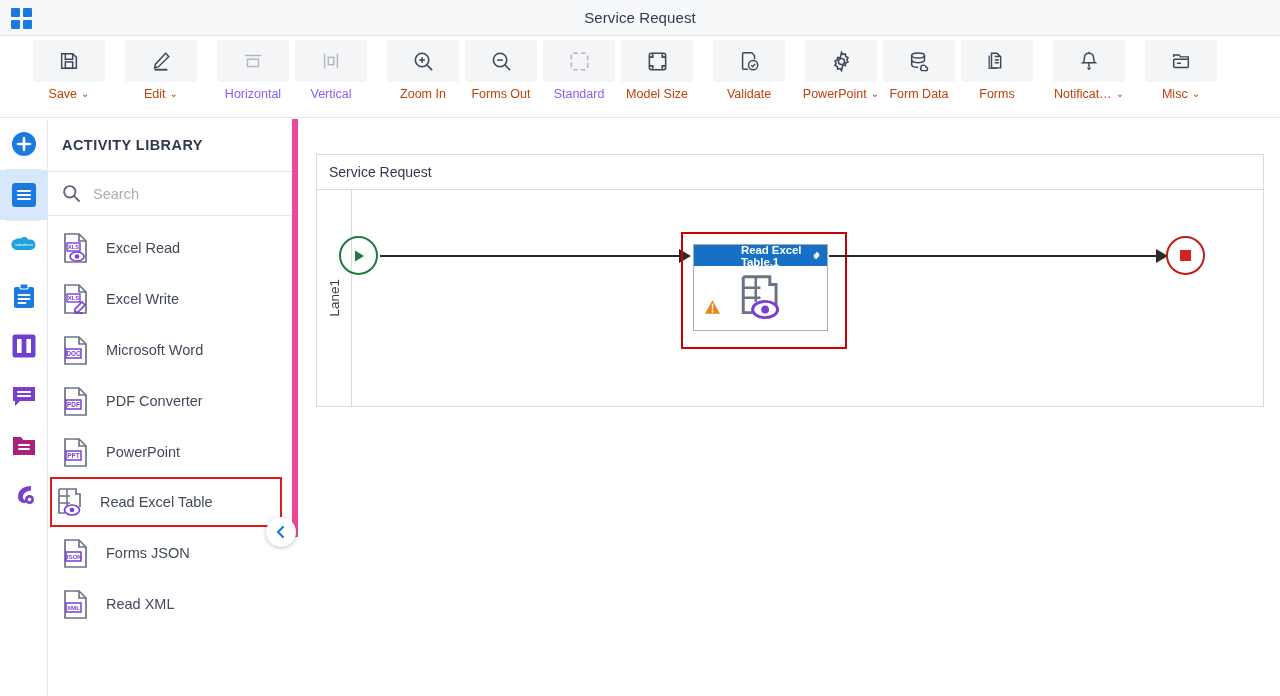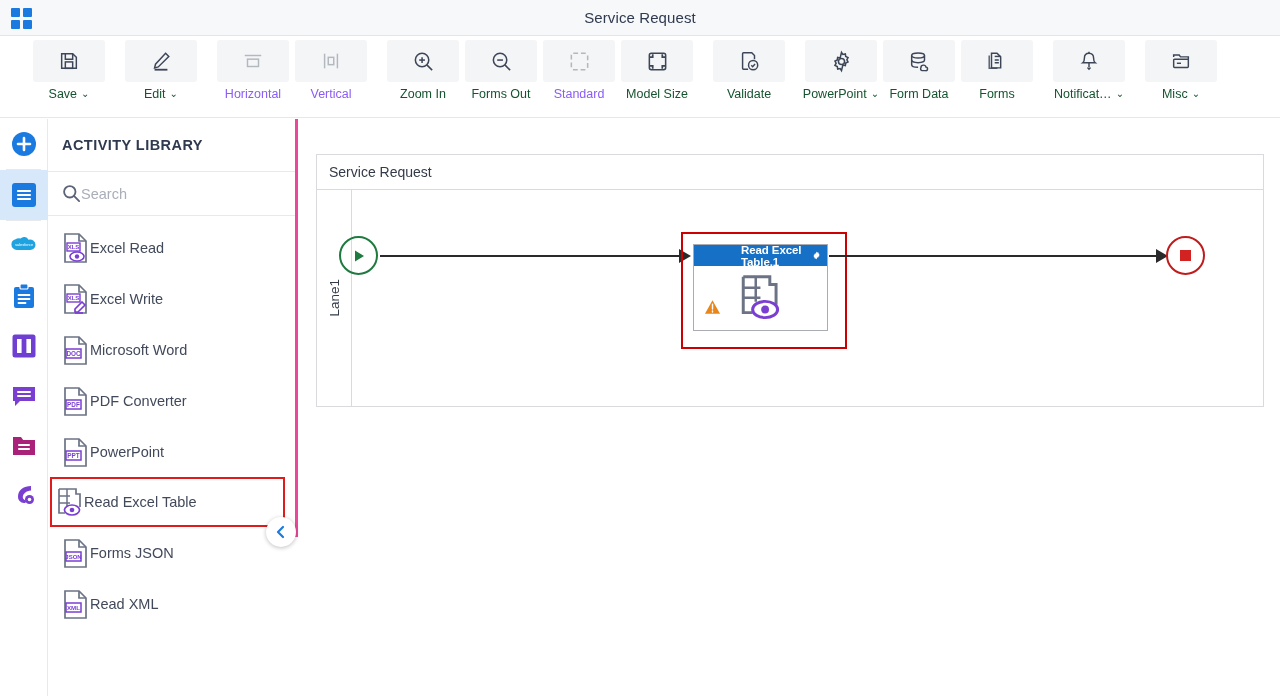--- a/index.html
+++ b/index.html
@@ -46,21 +46,21 @@
     width: 78px; height: 74px; margin-top: 4px;
     display: flex; flex-direction: column; align-items: center;
     cursor: pointer;
   }
   .tb-icon {
     width: 72px; height: 42px; background: #f4f5f7; border-radius: 3px;
     display: flex; align-items: center; justify-content: center;
     margin-bottom: 5px;
   }
   .tb-label {
-    font-size: 12.5px; color: #14532d; white-space: nowrap;
+    font-size: 12.5px; color: #c2410c; white-space: nowrap;
     display: flex; align-items: center; gap: 4px;
   }
   .tb-item.disabled .tb-label { color: #8b5cf6; }
   .tb-item.disabled svg { opacity: .35; }
   .caret { font-size: 10px; line-height: 1; }
   .tb-sep { width: 14px; }
 
   
   .rail {
     position: absolute; left: 0; top: 119px; width: 48px; height: 577px;
@@ -70,41 +70,41 @@
     width: 48px; height: 50px;
     display: flex; align-items: center; justify-content: center;
     cursor: pointer;
   }
   .rail-item.active { background: #d7e8fb; }
   .rail-sep { height: 1px; background: #e7e9ee; margin: 0 6px; }
 
   
   .panel {
     position: absolute; left: 48px; top: 119px; width: 250px; height: 418px;
-    background: #fff; border-right: 3px solid #ec4899;
+    background: #fff; border-right: 6px solid #ec4899;
   }
   .panel-head {
     height: 53px; display: flex; align-items: center; padding-left: 14px;
     border-bottom: 1px solid #e6e9ee;
   }
   .panel-title {
     font-size: 14.5px; color: #2f3a4f; font-weight: 700; letter-spacing: .45px;
   }
   .panel-search {
-    height: 44px; display: flex; align-items: center; 
+    height: 44px; display: flex; align-items: center; gap: 12px;
     padding-left: 14px; border-bottom: 1px solid #e6e9ee;
   }
   .panel-search input {
     border: 0; outline: 0; font-size: 14.5px; color: #41495a;
     font-family: "Liberation Sans", sans-serif; width: 170px; background: transparent;
   }
   .panel-search input::placeholder { color: #a9aeb8; }
   .act-list { padding-top: 6px; }
   .act-item {
-    height: 51px; display: flex; align-items: center; 
+    height: 51px; display: flex; align-items: center; gap: 16px;
     padding-left: 14px; cursor: pointer; position: relative;
   }
   .act-item.selected {
     border: 2px solid #e01b1b; margin: 0 10px 0 2px; height: 50px;
     padding-left: 4px; border-radius: 0; align-items: center;
   }
   .act-label { font-size: 14.5px; color: #41495a; }
   .collapse-btn {
     position: absolute; left: 218px; top: 398px; width: 30px; height: 30px;
     background: #fff; border-radius: 50%;

